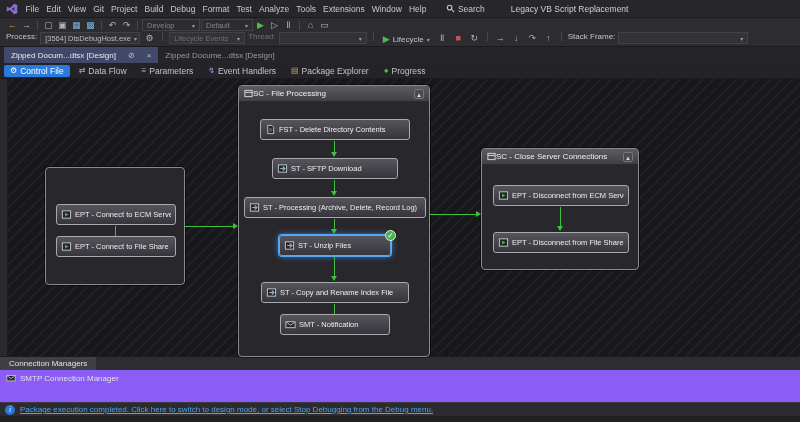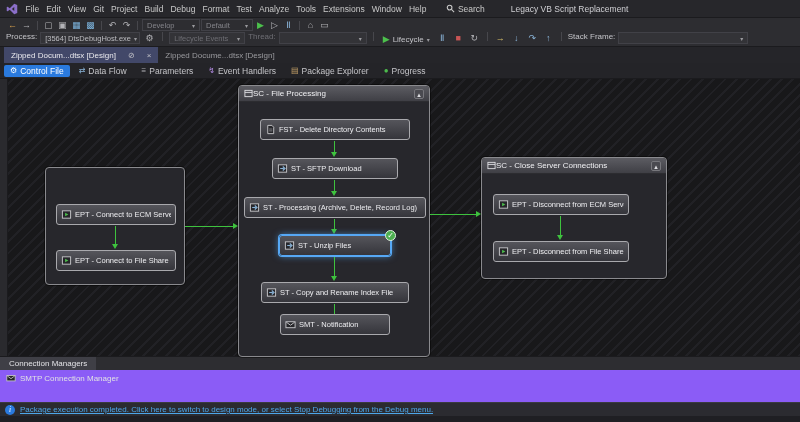--- a/index.html
+++ b/index.html
@@ -219,21 +219,21 @@
     <div class="task" style="left:10px;top:36px;width:120px">
       <span class="t-icon">
         <svg width="11" height="11" viewBox="0 0 12 12">
             <rect x="1.5" y="2" width="9" height="8" fill="#26262a" stroke="#c9c9cd" stroke-width="1"></rect>
             <path d="M4.5 4 L8 6 L4.5 8 Z" fill="#4cc04c"></path>
           </svg>
       </span>
       <span class="t-label">EPT - Connect to ECM Server</span>
     </div>
     <div class="varrow" style="left:65px;top:58px;height:23px"></div>
-    <div class="task" style="left:10px;top:82px;width:120px">
+    <div class="task" style="left:10px;top:68px;width:120px">
       <span class="t-icon">
         <svg width="11" height="11" viewBox="0 0 12 12">
             <rect x="1.5" y="2" width="9" height="8" fill="#26262a" stroke="#c9c9cd" stroke-width="1"></rect>
             <path d="M4.5 4 L8 6 L4.5 8 Z" fill="#4cc04c"></path>
           </svg>
       </span>
       <span class="t-label">EPT - Connect to File Share</span>
     </div>
   </div>
 
@@ -313,21 +313,21 @@
       <span class="t-icon">
         <svg width="11" height="11" viewBox="0 0 12 12">
             <rect x="1" y="3" width="10" height="6.5" fill="#26262a" stroke="#c9c9cd" stroke-width="1"></rect>
             <path d="M1.5 3.5 L6 6.8 L10.5 3.5" fill="none" stroke="#c9c9cd" stroke-width="1"></path>
           </svg>
       </span>
       <span class="t-label">SMT - Notification</span>
     </div>
   </div>
 
-  <div class="sc" style="left:481px;top:78px;width:186px;height:122px">
+  <div class="sc" style="left:481px;top:69px;width:158px;height:122px">
     <div class="sc-header">
       <span class="t-icon">
         <svg width="9" height="9" viewBox="0 0 10 10">
             <rect x="1" y="1.5" width="8" height="7" fill="none" stroke="#e0e0e4" stroke-width="1"></rect>
             <line x1="1" y1="3.8" x2="9" y2="3.8" stroke="#e0e0e4" stroke-width="1"></line>
           </svg>
       </span>
       <span class="sc-title">SC - Close Server Connections</span>
       <span class="sc-chevron">▴</span>
     </div>

